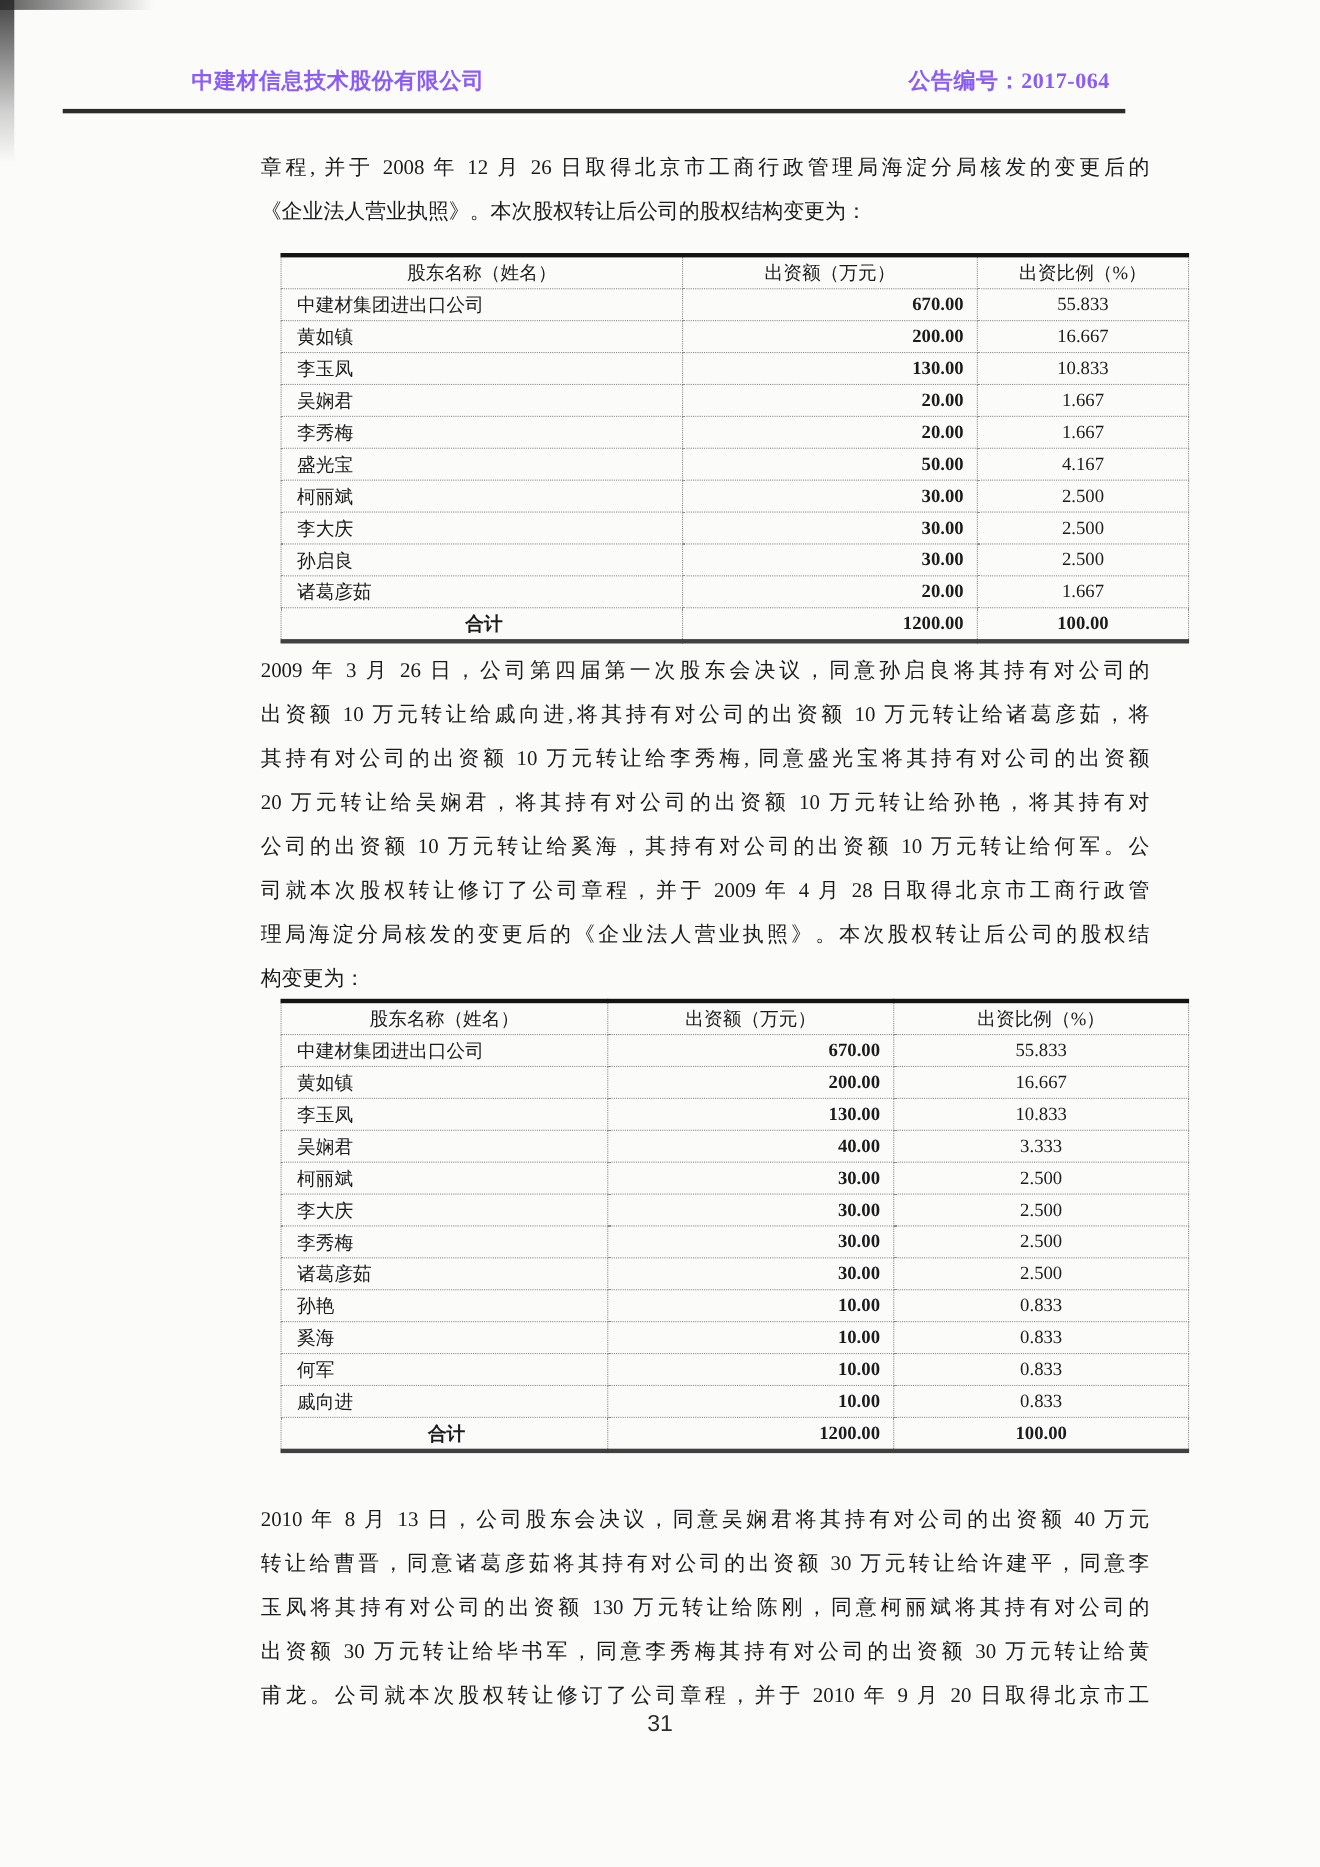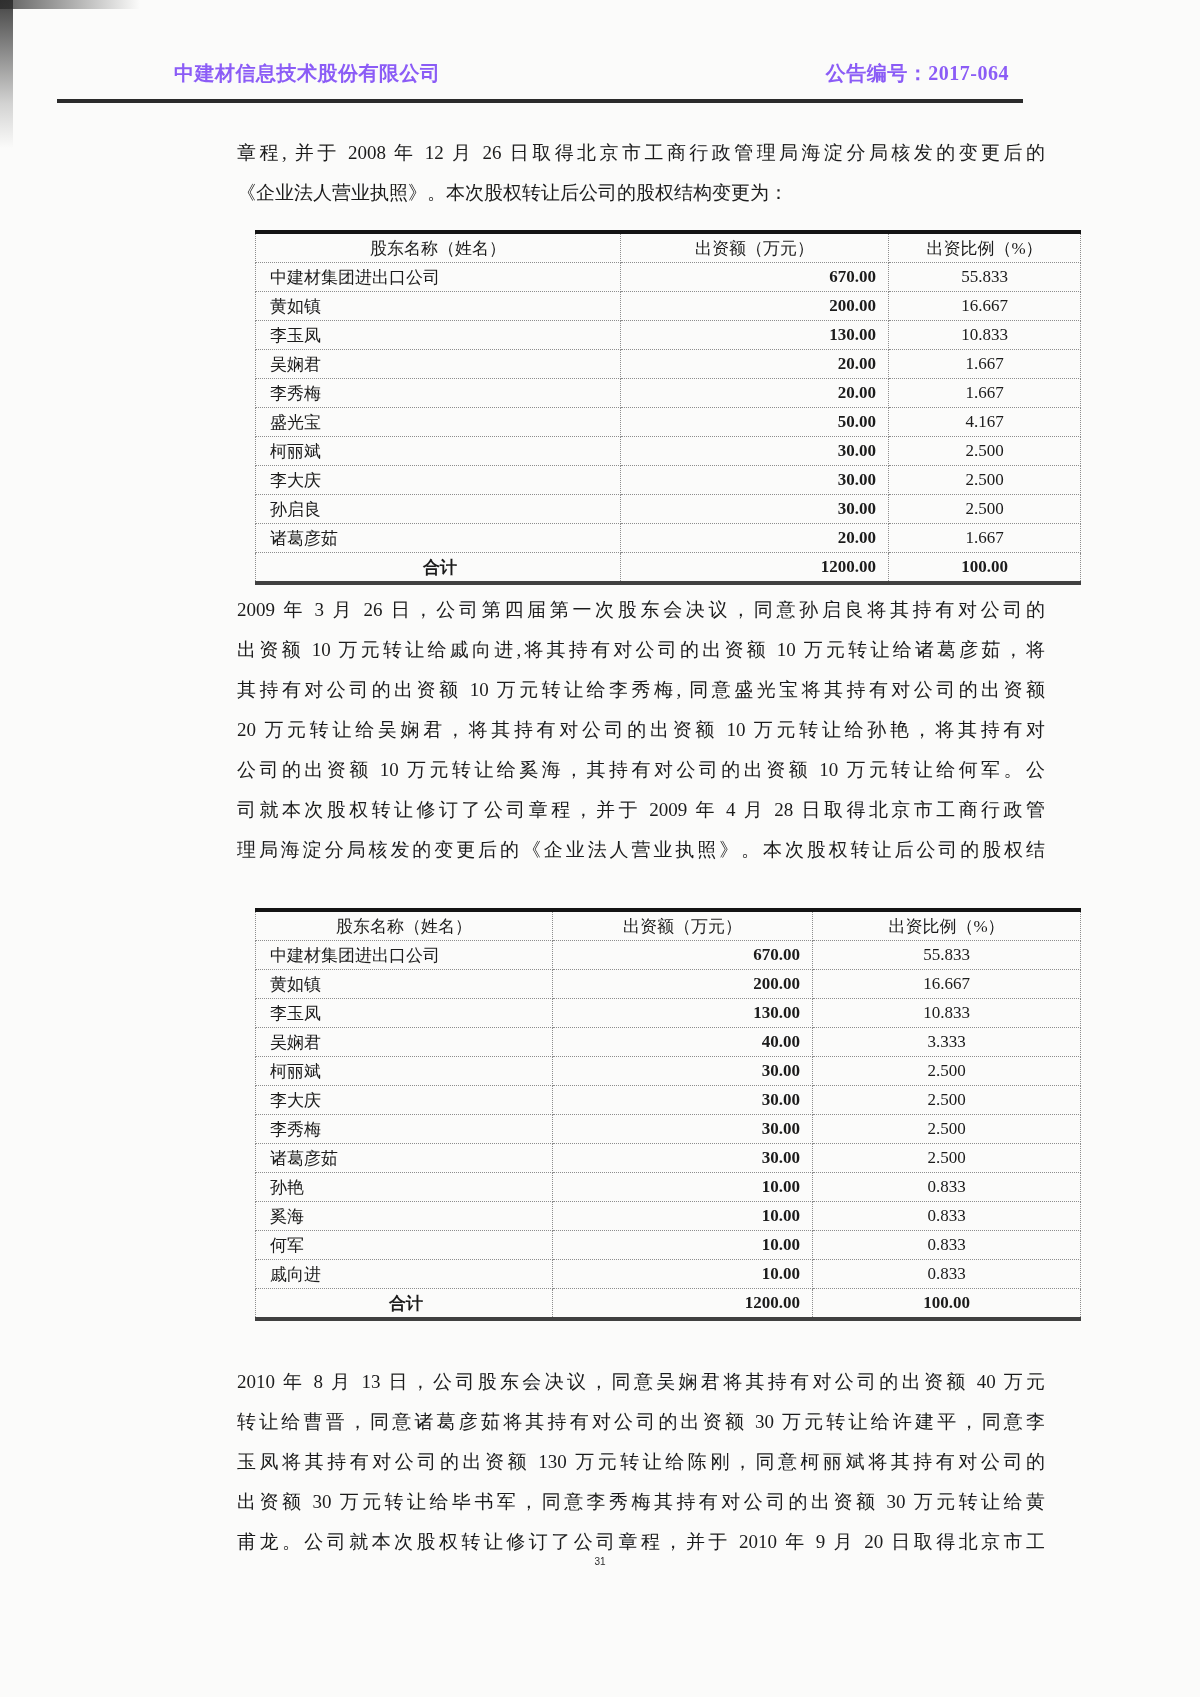--- a/index.html
+++ b/index.html
@@ -38,21 +38,21 @@
   td{border:1px dotted #8d8d8d;height:28px;padding:0 10px;overflow:hidden;white-space:nowrap;}
   tr.hrow td{text-align:center;padding:0 4px;}
   td.c1{text-align:left;padding-left:14px;}
   td.c2{text-align:right;padding-right:12px;font-weight:bold;}
   td.c3{text-align:center;}
   tr.total td{font-weight:bold;margin-top:14px;}
   tr.total td.c1{text-align:center;}
 
   
   .pageno{position:absolute;left:0;top:1556px;width:1200px;text-align:center;
-    font-family:"Liberation Sans","DejaVu Sans",sans-serif;font-size:10px;color:#2c2c2c;}
+    font-family:"Liberation Sans","DejaVu Sans",sans-serif;font-size:21px;color:#2c2c2c;}
 </style>
 </head>
 <body>
 
 <div class="artifact-left"></div>
 <div class="artifact-top"></div>
 
 <div class="hdr">
   <span>中建材信息技术股份有限公司</span>
   <span><span>公告编号：</span><span>2017-064</span></span>
@@ -135,20 +135,21 @@
   </table>
 
 <div class="para" id="p2">
   <div class="tl">2009 年 3 月 26 日，公司第四届第一次股东会决议，同意孙启良将其持有对公司的</div>
   <div class="tl">出资额 10 万元转让给戚向进,将其持有对公司的出资额 10 万元转让给诸葛彦茹，将</div>
   <div class="tl">其持有对公司的出资额 10 万元转让给李秀梅, 同意盛光宝将其持有对公司的出资额</div>
   <div class="tl">20 万元转让给吴娴君，将其持有对公司的出资额 10 万元转让给孙艳，将其持有对</div>
   <div class="tl">公司的出资额 10 万元转让给奚海，其持有对公司的出资额 10 万元转让给何军。公</div>
   <div class="tl">司就本次股权转让修订了公司章程，并于 2009 年 4 月 28 日取得北京市工商行政管</div>
   <div class="tl">理局海淀分局核发的变更后的《企业法人营业执照》。本次股权转让后公司的股权结</div>
+  <div class="tl nj">构变更为：</div>
 </div>
 
 <table id="t2">
   <colgroup>
       <col style="width:297px">
       <col style="width:260px">
       <col style="width:268px">
     </colgroup>
   <tbody>
       <tr class="hrow">

